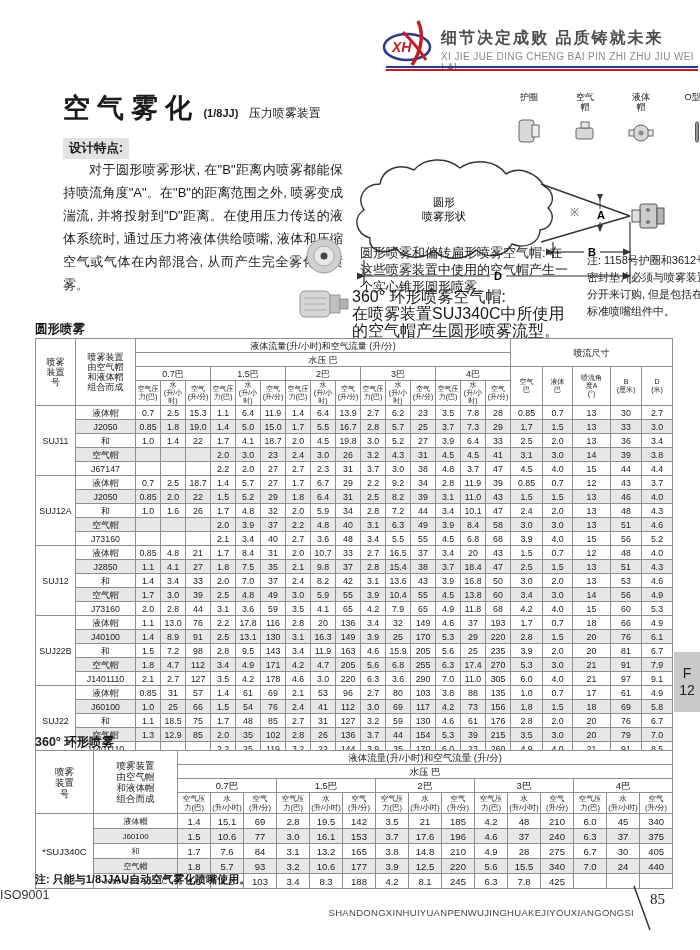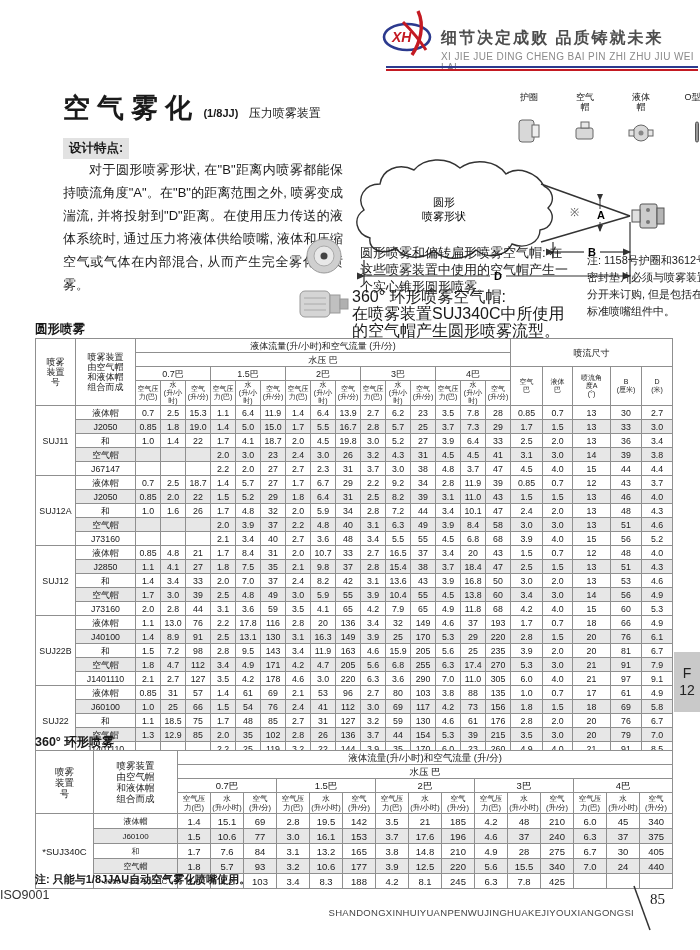--- a/index.html
+++ b/index.html
@@ -1,20 +1,20 @@
 <!DOCTYPE html>
 <html><head>
 <meta charset="utf-8">
 <style>
   html,body{margin:0;padding:0;background:#fff;}
   .page{position:relative;width:700px;height:950px;background:#ffffff;overflow:hidden;
         font-family:"Liberation Sans","DejaVu Sans",sans-serif;color:#1a1a1a;}
 
   
-  .logo{position:absolute;left:381px;top:8px;}
+  .logo{position:absolute;left:381px;top:18px;}
   .slogan{position:absolute;left:441px;top:28px;font-size:16px;font-weight:bold;color:#4d4d4d;letter-spacing:2px;}
   .pinyin{position:absolute;left:441px;top:51px;font-size:10px;color:#8a8a8a;letter-spacing:.4px;}
   .rule-blue{position:absolute;left:386px;top:66px;width:312px;height:2px;background:#2c3a8e;}
   .rule-red{position:absolute;left:386px;top:69px;width:312px;height:2px;background:#c41a22;}
 
   
   .title-row{position:absolute;left:63px;top:90px;white-space:nowrap;}
   .title-main{font-size:27px;font-weight:bold;letter-spacing:7px;}
   .title-model{font-size:11px;font-weight:bold;}
   .title-suffix{font-size:12px;margin-left:6px;}

